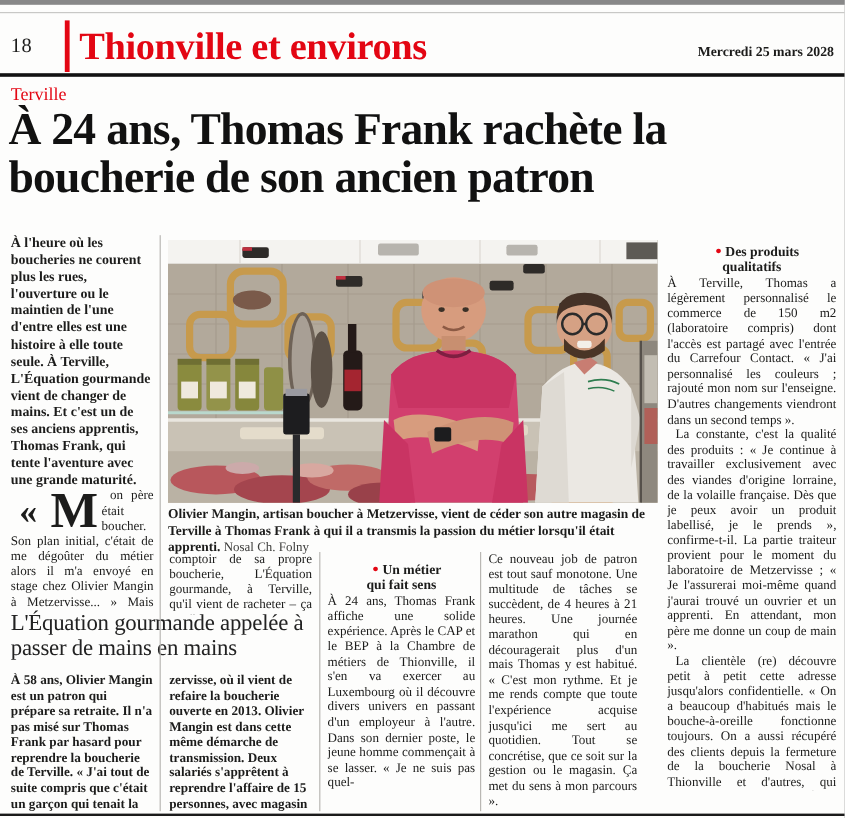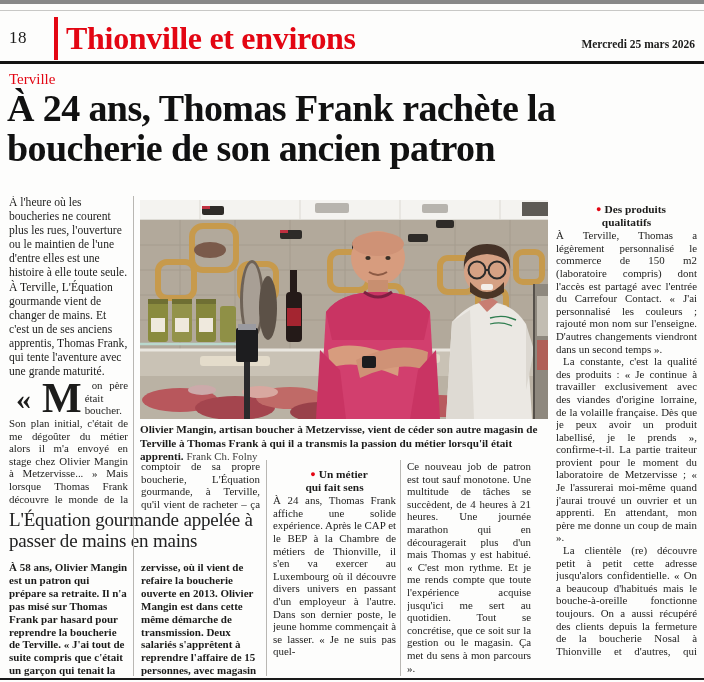--- a/index.html
+++ b/index.html
@@ -13,21 +13,21 @@
   .section-title{position:absolute;left:66px;top:16px;font-size:32px;font-weight:700;color:var(--accent);letter-spacing:-.3px;}
   .date{position:absolute;right:9px;top:34px;font-size:11.5px;font-weight:700;}
   .headrule{position:absolute;left:0;top:57px;width:704px;height:3px;background:#121212;}
   
   .kicker{position:absolute;left:9px;top:67px;font-size:15px;font-weight:400;color:var(--accent);}
   .headline{position:absolute;left:7px;top:84px;width:692px;font-size:38px;font-weight:700;line-height:1.06;letter-spacing:-.6px;color:#111;}
   
   .col{position:absolute;overflow:hidden;font-size:10.9px;line-height:12.6px;text-align:justify;}
   .col p{margin-bottom:0;}
   .col p + p{text-indent:7px;}
-  .lead{font-size:11.6px;line-height:14.1px;font-weight:400;text-align:left;margin-bottom:10px;}
+  .lead{font-size:11.6px;line-height:14.1px;font-weight:700;text-align:left;margin-bottom:10px;}
   .qmark{float:left;font-size:30px;line-height:26px;font-weight:700;margin:7px 4px 0 0;}
   .dropcap{float:left;font-size:42px;line-height:34px;font-weight:700;margin:2px 3px 0 0;}
   .bold-col{font-weight:700;font-size:11px;line-height:12.9px;text-align:left;}
   .crosshead{position:absolute;left:9px;top:506px;width:262px;font-size:19px;line-height:1.08;font-weight:400;letter-spacing:-.2px;color:#222;}
   .colsub{font-weight:700;font-size:11.4px;line-height:12.6px;text-align:center;margin:8px 0 1px 0;font-family:Liberation Serif, serif;}
   .colsub .l1{padding-left:9px;display:block;}
   .colsub .bullet{color:var(--accent);font-size:9px;vertical-align:1px;margin-right:3px;}
   
   .vrule{position:absolute;width:1px;background:#b9b7b3;}
   .botline1{position:absolute;left:0;top:674px;width:704px;height:2px;background:#1a1a1a;}
@@ -39,21 +39,21 @@
 </style>
 </head>
 <body>
 
 <div class="page">
   <div class="topline"></div>
 
   <div class="pagenum">18</div>
   <div class="redbar"></div>
   <div class="section-title">Thionville et environs</div>
-  <div class="date">Mercredi 25 mars 2026</div>
+  <div class="date">Mercredi 25 mars 2028</div>
   <div class="headrule"></div>
 
   <div class="kicker">Terville</div>
   <h1 class="headline">À 24 ans, Thomas Frank rachète la boucherie de son ancien patron</h1>
 
   <div class="col" style="left:9px;top:192px;width:119px;height:312px;">
     <p class="lead">À l'heure où les boucheries ne courent plus les rues, l'ouverture ou le maintien de l'une d'entre elles est une histoire à elle toute seule. À Terville, L'Équation gourmande vient de changer de mains. Et c'est un de ses anciens apprentis, Thomas Frank, qui tente l'aventure avec une grande maturité.</p>
     <p><span class="qmark">«</span><span class="dropcap">M</span><span>on père était boucher. Son plan initial, c'était de me dégoûter du métier alors il m'a envoyé en stage chez Olivier Mangin à Metzervisse... » Mais lorsque Thomas Frank découvre le monde de la boucherie, c'est tout l'inverse qui se produit : « J'ai tout de suite aimé. C'est manuel, il y avait l'ambiance. Il n'y a rien de futile dans ce travail... ».</span></p>
 
   </div>
@@ -196,21 +196,21 @@
         <rect x="394" y="84" width="14" height="135" fill="#8e887e"></rect>
         <rect x="397" y="96" width="11" height="40" fill="#c2bdb2"></rect>
         <rect x="397" y="140" width="11" height="30" fill="#b06058"></rect>
         <line x1="394" y1="84" x2="394" y2="219" stroke="#55504a" stroke-width="2"></line>
       </g>
     </svg>
   </div>
 
   <div class="caption">
     <span>Olivier Mangin, artisan boucher à Metzervisse, vient de céder son autre magasin de Terville à Thomas Frank à qui il a transmis la passion du métier lorsqu'il était apprenti.</span>
-    <span class="credit">Frank Ch. Folny</span>
+    <span class="credit">Nosal Ch. Folny</span>
   </div>
 
   <div class="col" style="left:556px;top:199px;width:141px;height:456px;">
     <div class="colsub" style="margin-top:0;">
       <span class="l1"><span class="bullet">●</span><span>Des produits</span></span>
       <span>qualitatifs</span>
     </div>
     <p>À Terville, Thomas a légèrement personnalisé le commerce de 150 m2 (laboratoire compris) dont l'accès est partagé avec l'entrée du Carrefour Contact. « J'ai personnalisé les couleurs ; rajouté mon nom sur l'enseigne. D'autres changements viendront dans un second temps ».</p>
     <p>La constante, c'est la qualité des produits : « Je continue à travailler exclusivement avec des viandes d'origine lorraine, de la volaille française. Dès que je peux avoir un produit labellisé, je le prends », confirme-t-il. La partie traiteur provient pour le moment du laboratoire de Metzervisse ; « Je l'assurerai moi-même quand j'aurai trouvé un ouvrier et un apprenti. En attendant, mon père me donne un coup de main ».</p>
     <p>La clientèle (re) découvre petit à petit cette adresse jusqu'alors confidentielle. « On a beaucoup d'habitués mais le bouche-à-oreille fonctionne toujours. On a aussi récupéré des clients depuis la fermeture de la boucherie Nosal à Thionville et d'autres, qui reviennent des grandes surfaces » ; analyse le jeune boucher pour qui une nouvelle vie commence.</p>

